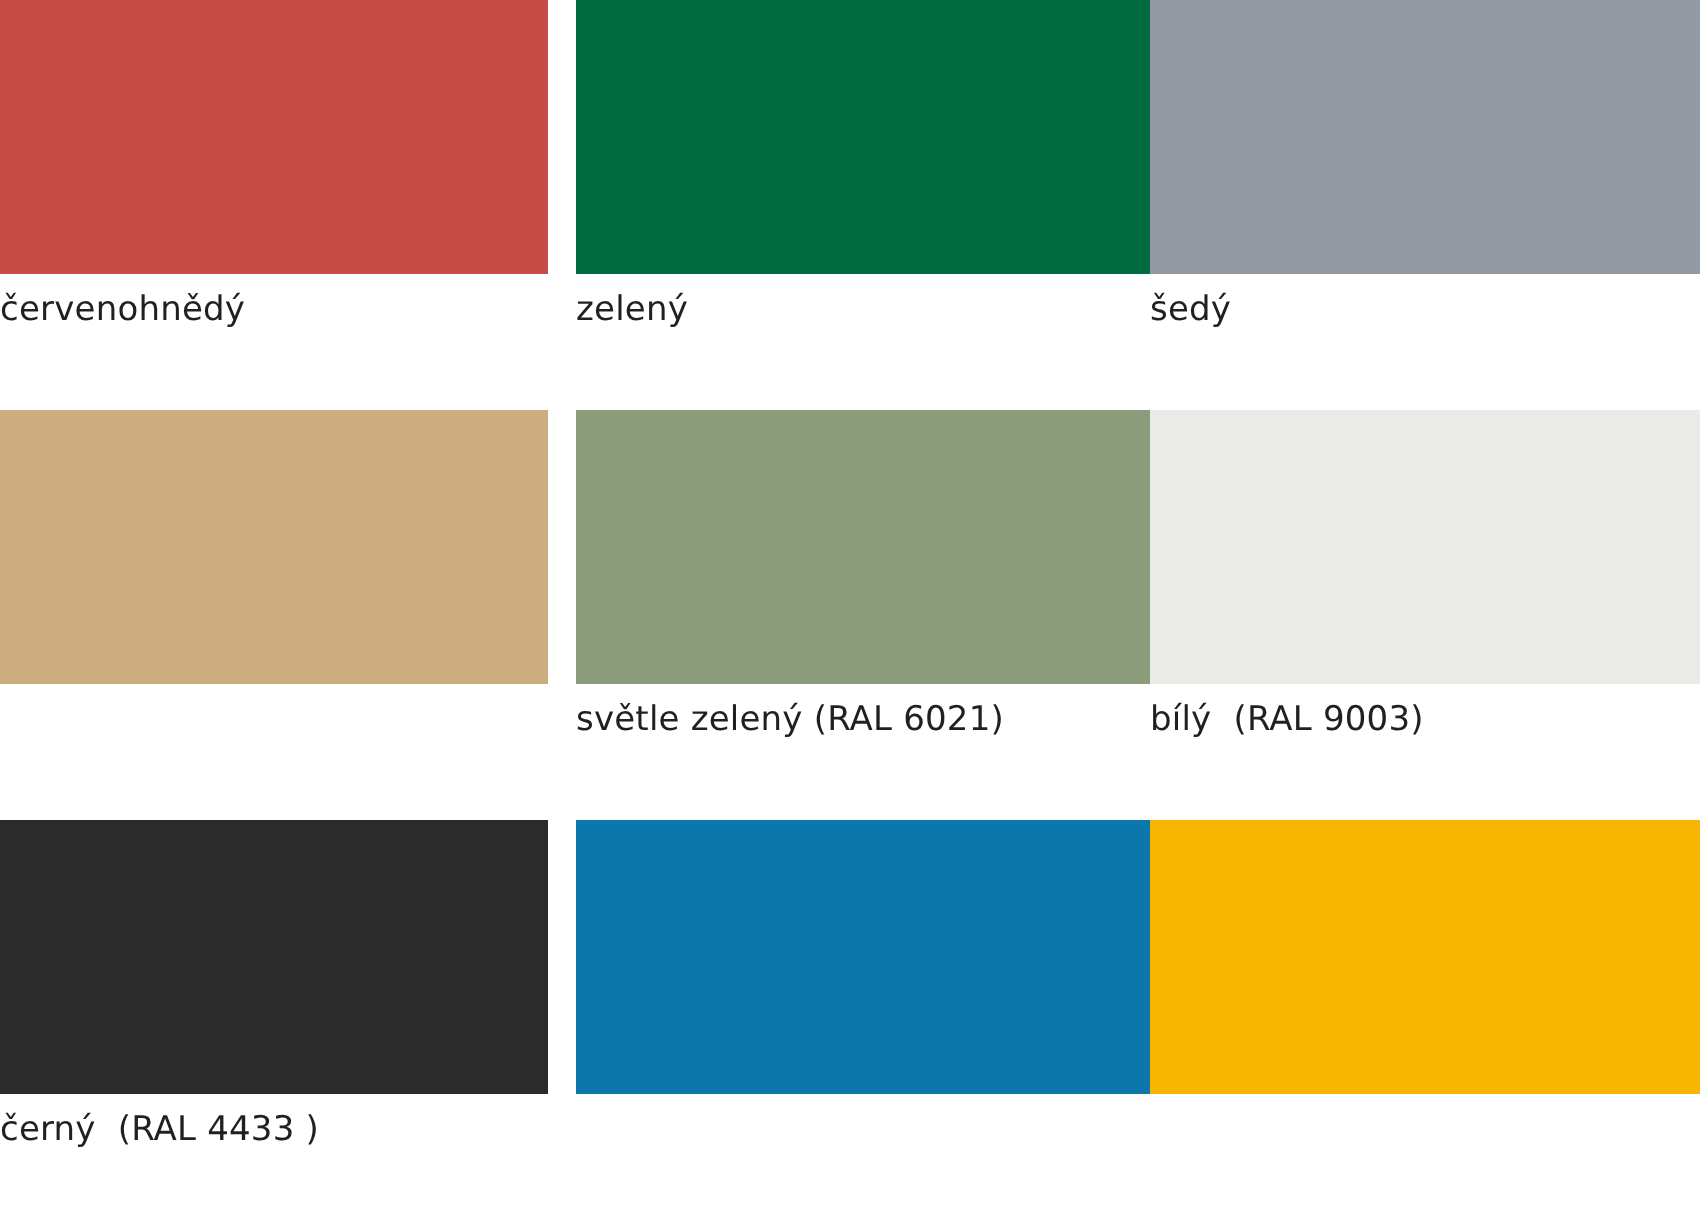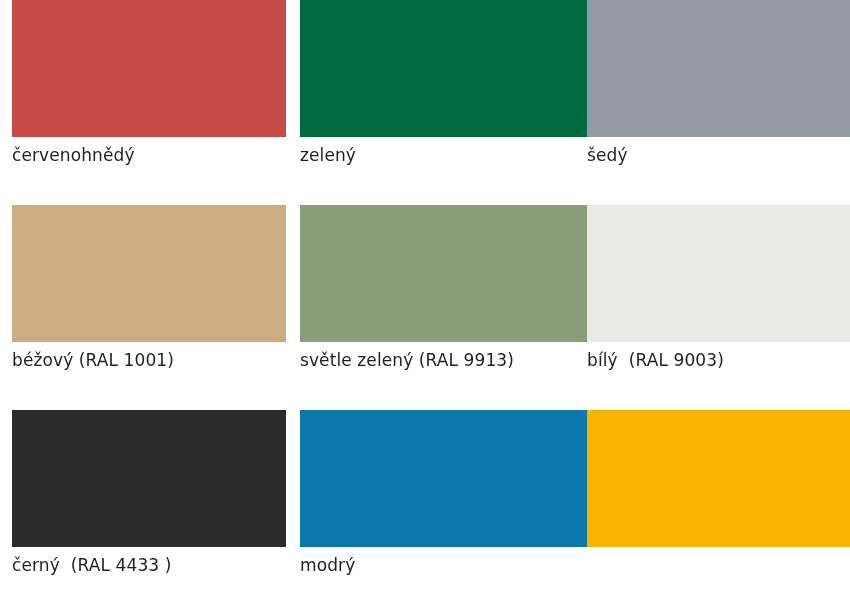--- a/index.html
+++ b/index.html
@@ -24,21 +24,20 @@
     left: 0;
     width: 850px;
   }
   .row-1 { top: 0px; }
   .row-2 { top: 205px; }
   .row-3 { top: 410px; }
 
   .cell {
     position: absolute;
     top: 0;
-    padding-left: 12px;
   }
   .col-1 { left: 0px;   width: 274px; }
   .col-2 { left: 288px; width: 324px; }
   .col-3 { left: 575px; width: 311px; }
 
   .swatch {
     display: block;
     width: 100%;
     height: 137px;
   }
@@ -68,39 +67,37 @@
     </div>
     <div class="cell col-3">
       <span class="swatch" style="background-color: rgb(147, 154, 163);"></span>
       <span class="caption">šedý</span>
     </div>
   </div>
 
   <div class="row row-2">
     <div class="cell col-1">
       <span class="swatch" style="background-color: rgb(204, 173, 128);"></span>
-      <span class="caption">béžový (RAL 1001)</span>
     </div>
     <div class="cell col-2">
       <span class="swatch" style="background-color: rgb(139, 156, 123);"></span>
-      <span class="caption">světle zelený (RAL 9913)</span>
+      <span class="caption">světle zelený (RAL 6021)</span>
     </div>
     <div class="cell col-3">
       <span class="swatch" style="background-color: rgb(234, 234, 230);"></span>
       <span class="caption">bílý  (RAL 9003)</span>
     </div>
   </div>
 
   <div class="row row-3">
     <div class="cell col-1">
       <span class="swatch" style="background-color: rgb(43, 43, 43);"></span>
       <span class="caption">černý  (RAL 4433 )</span>
     </div>
     <div class="cell col-2">
       <span class="swatch" style="background-color: rgb(11, 119, 171);"></span>
-      <span class="caption">modrý</span>
     </div>
     <div class="cell col-3">
       <span class="swatch" style="background-color: rgb(247, 180, 0);"></span>
     </div>
   </div>
 
 </div>
 
 </body></html>

